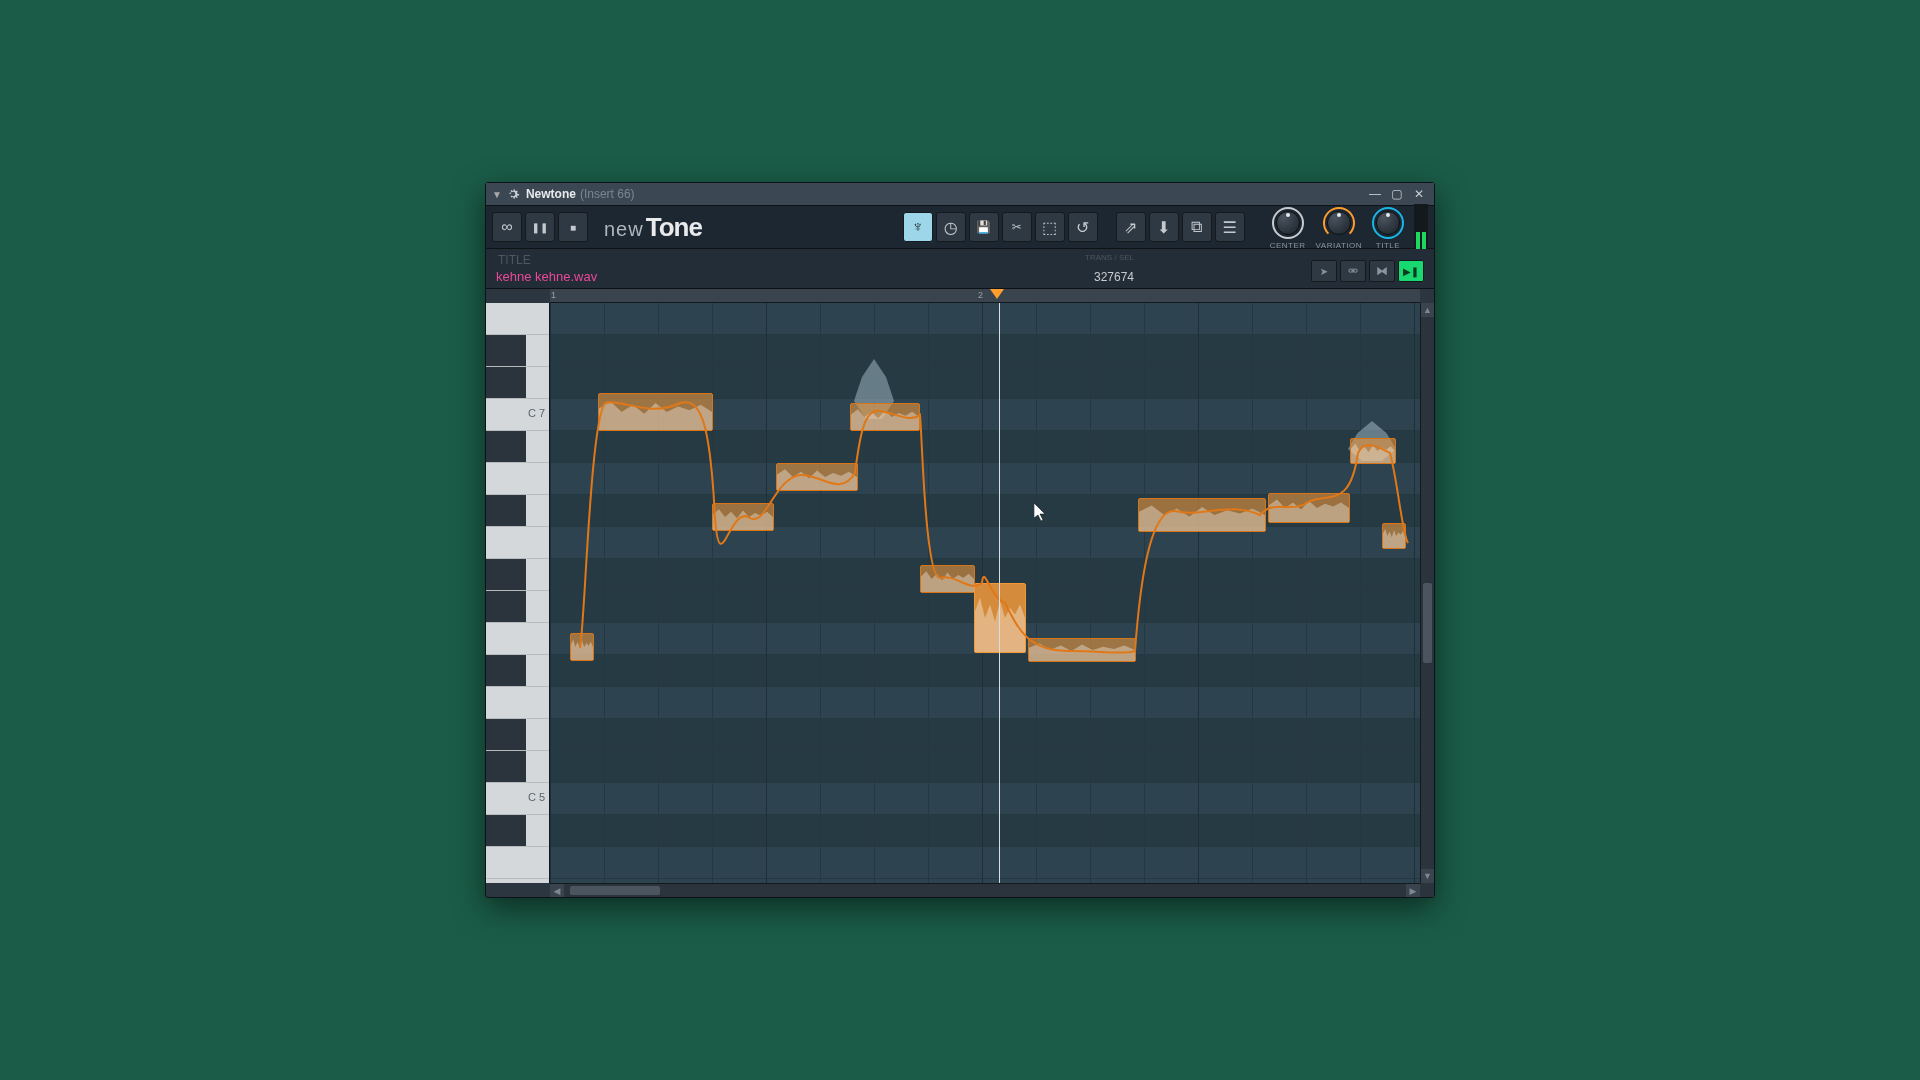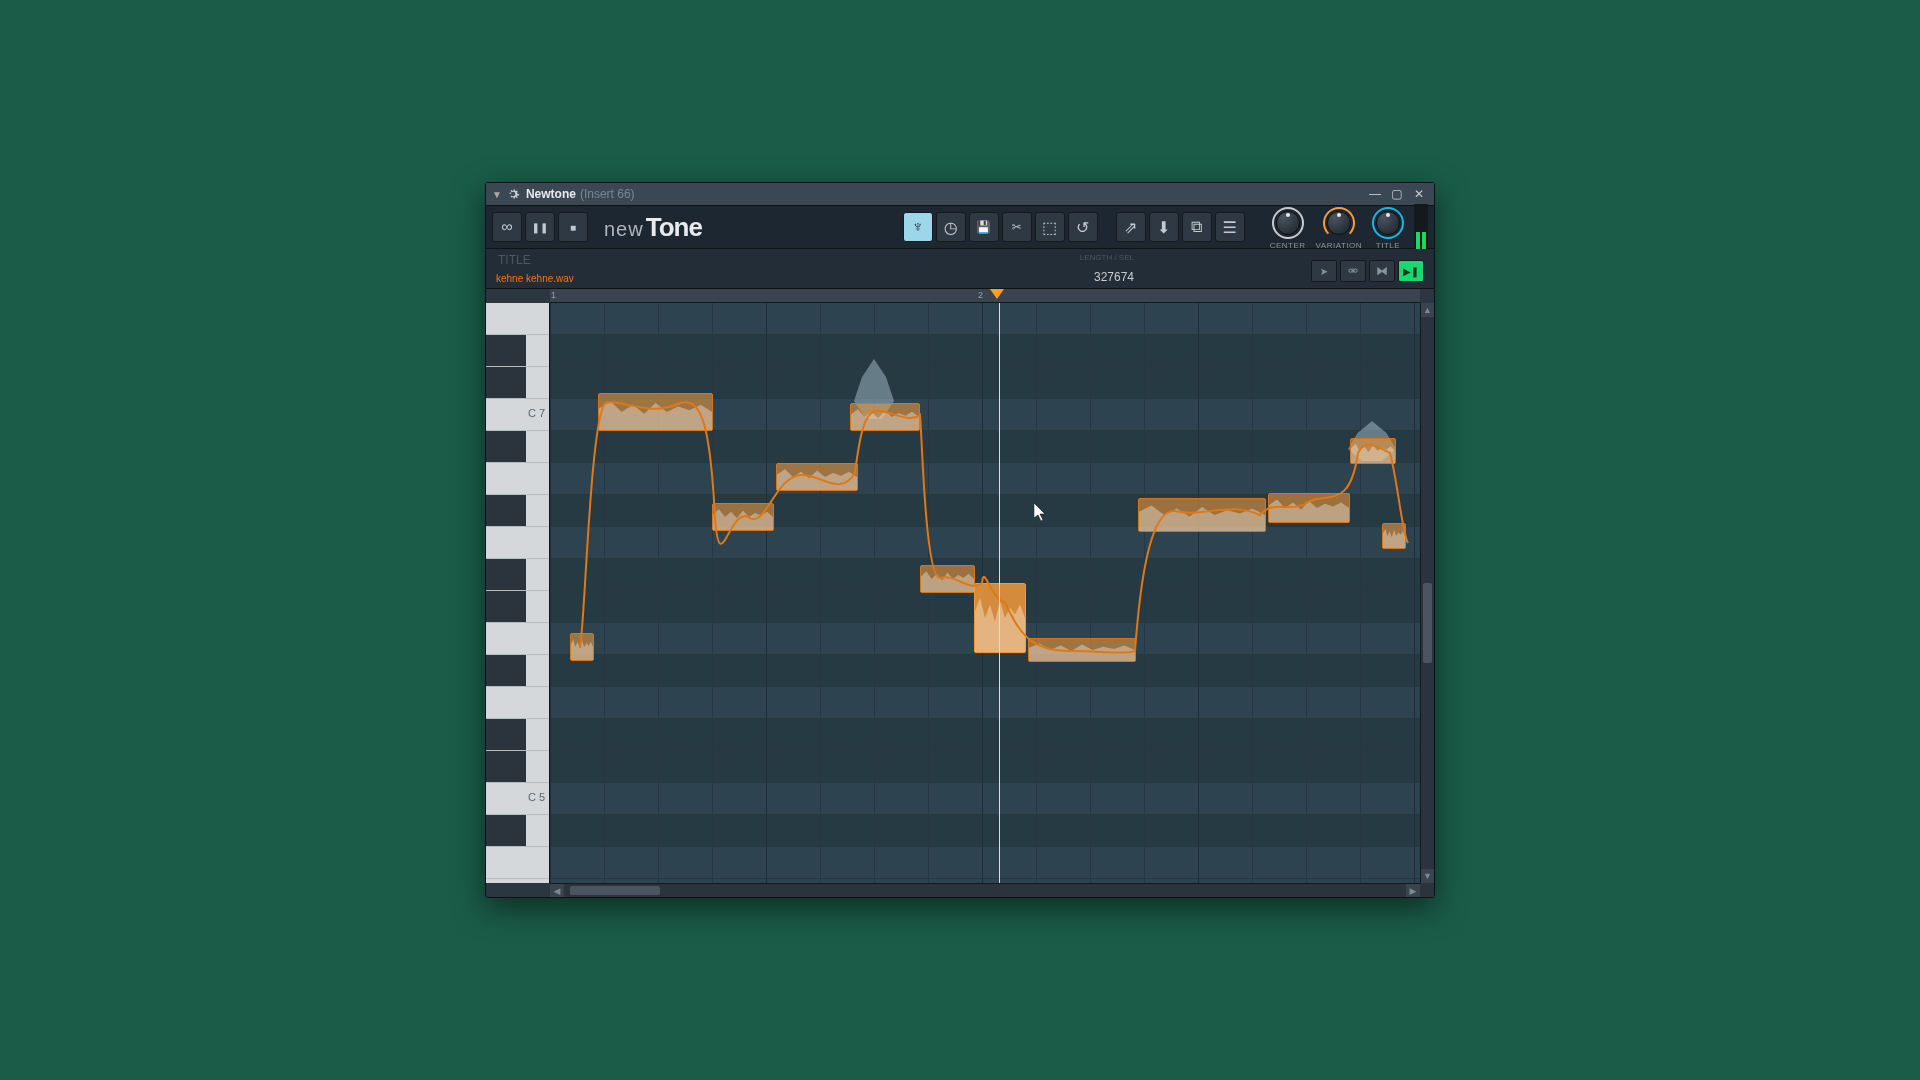--- a/index.html
+++ b/index.html
@@ -76,21 +76,21 @@
   .meters { width:14px;height:70px;background:#14191e;margin-left:6px;display:flex;gap:2px;padding:2px;align-self:flex-start;margin-top:-2px;}
   .meter-bar{flex:1;background:linear-gradient(to top,#1ed760 0%,#1ed760 60%,transparent 60%);}
   
   .inforow {
     height:40px;background:#232d37;display:flex;align-items:flex-end;padding:0 10px 4px;
     font-size:11px;color:#6d7680;
     border-bottom:1px solid #0d1216;
     position:relative;
   }
   .inforow .title-lbl{position:absolute;top:4px;left:12px;font-size:12px;color:#4e5760;}
-  .inforow .filename{color:#f97316;font-size:10px;}
+  .inforow .filename{color:#ec4899;font-size:13px;}
   .inforow .len-lbl{position:absolute;top:4px;right:300px;font-size:8px;color:#4e5760;}
   .inforow .length{position:absolute;right:300px;bottom:4px;color:#c8ccd0;font-size:12px;}
   .mini-btns{position:absolute;right:10px;bottom:6px;display:flex;gap:3px;}
   .mini-btns .mbtn{width:26px;height:22px;background:#2e3943;border:1px solid #14191e;border-radius:2px;display:flex;align-items:center;justify-content:center;}
   .mini-btns .mbtn.play{background:#18d96f;}
   
   .ruler{height:14px;background:#3a444e;border-bottom:1px solid #14191e;position:relative;font-size:9px;color:#95a0aa;margin-left:64px;margin-right:14px;}
   .ruler .mark{position:absolute;top:1px;}
   .ruler .playmark{position:absolute;top:0;width:0;height:0;border-left:7px solid transparent;border-right:7px solid transparent;border-top:10px solid #ff9d2f;}
   
@@ -215,21 +215,21 @@
     </div>
     <div class="meters">
       <div class="meter-bar"></div>
       <div class="meter-bar"></div>
     </div>
   </div>
 
   <div class="inforow">
     <div class="title-lbl">TITLE</div>
     <div class="filename">kehne kehne.wav</div>
-    <div class="len-lbl">LENGTH / SEL</div>
+    <div class="len-lbl">TRANS / SEL</div>
     <div class="length">327674</div>
     <div class="mini-btns">
       <div class="mbtn">
           <span style="font-size:10px;color:#8b949c">➤</span>
         </div>
       <div class="mbtn">
           <span style="font-size:12px;color:#8b949c">⚮</span>
         </div>
       <div class="mbtn">
           <span style="font-size:12px;color:#8b949c">⧓</span>

